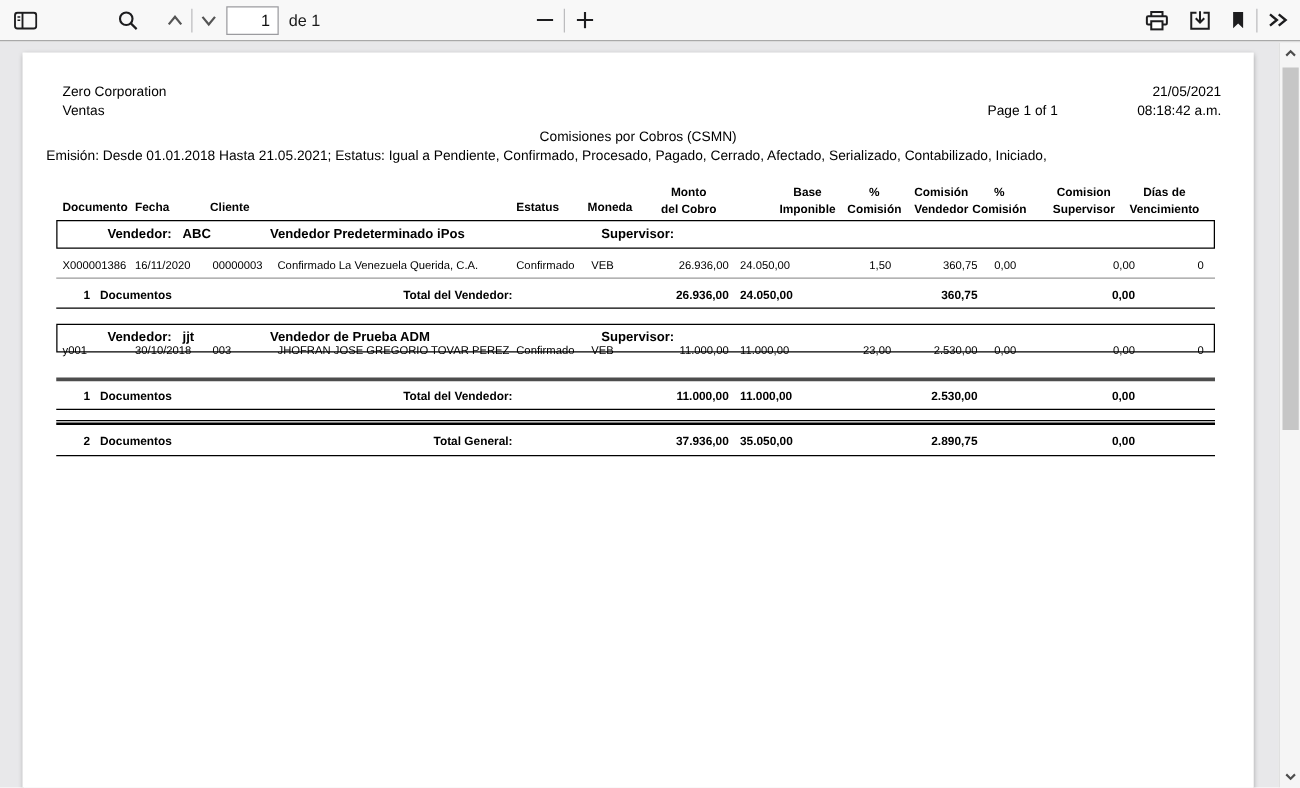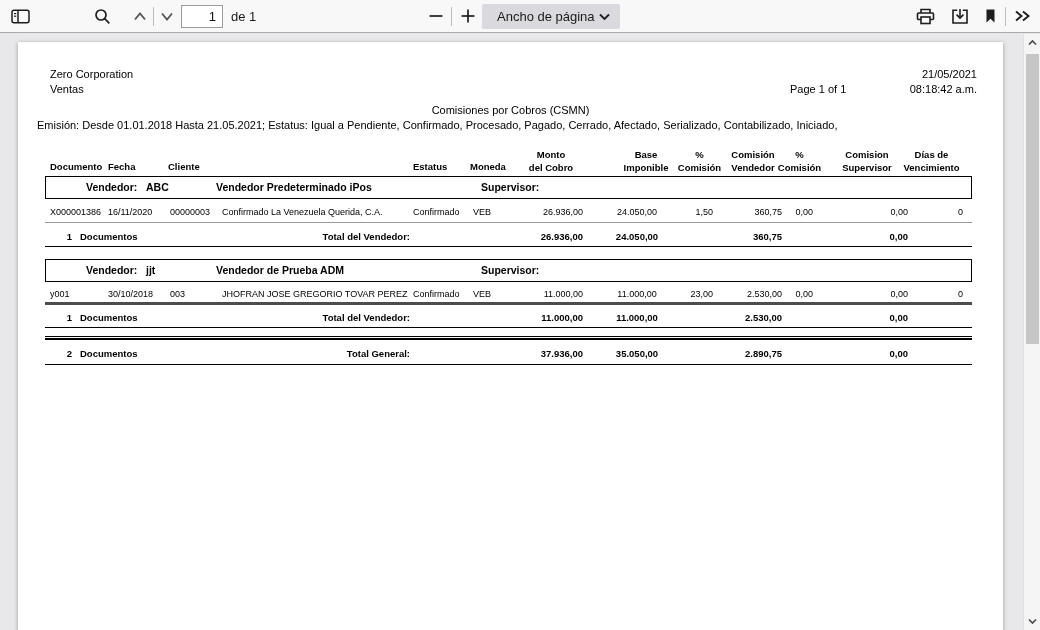--- a/index.html
+++ b/index.html
@@ -42,21 +42,21 @@
   .rrow { position:absolute; left:0; width:985px; height:12px; font-size:9px; }
   .trow { position:absolute; left:0; width:985px; height:12px; font-size:9.5px; font-weight:bold; }
   .cell { position:absolute; top:0; white-space:nowrap; }
   .c-doc   { left:32px; }
   .c-fecha { left:90px; }
   .c-ccode { left:152px; }
   .c-cname { left:204px; }
   .c-status{ left:395px; }
   .c-moneda{ left:455px; }
   .c-monto { left:475px; width:90px; text-align:right; }
-  .c-base  { left:574px; width:90px; text-align:center; }
+  .c-base  { left:574px; width:90px; text-align:left; }
   .c-pctv  { left:645px; width:50px; text-align:right; }
   .c-comv  { left:694px; width:70px; text-align:right; }
   .c-pcts  { left:745px; width:50px; text-align:right; }
   .c-coms  { left:820px; width:70px; text-align:right; }
   .c-dias  { left:895px; width:50px; text-align:right; }
   .t-count { left:30px; width:24px; text-align:right; }
   .t-docs  { left:62px; }
   .t-label { left:240px; width:152px; text-align:right; }
 
   .hline { position:absolute; left:27px; width:927px; }
@@ -114,26 +114,20 @@
     </svg>
   </button>
   <div class="tsep" style="left:451px"></div>
   <button class="tbtn" style="left:455px;width:26px">
     <svg width="14" height="14" viewBox="0 0 14 14">
       <line x1="0.5" y1="7" x2="13.5" y2="7" stroke="#1d1d1f" stroke-width="1.7"></line>
       <line x1="7" y1="0.5" x2="7" y2="13.5" stroke="#1d1d1f" stroke-width="1.7"></line>
     </svg>
   </button>
 
-  <div class="zoom-select">
-    <span>Ancho de página</span>
-    <svg width="11" height="8" viewBox="0 0 11 8">
-      <path d="M1 1.5 L5.5 6 L10 1.5" fill="none" stroke="#1d1d1f" stroke-width="1.8"></path>
-    </svg>
-  </div>
 
   <button class="tbtn" style="left:911px">
     <svg width="19" height="17" viewBox="0 0 19 17">
       <path d="M5 5 V1.5 H14 V5" fill="none" stroke="#1d1d1f" stroke-width="1.6"></path>
       <rect x="1.5" y="5" width="16" height="6.5" rx="1" fill="none" stroke="#1d1d1f" stroke-width="1.6"></rect>
       <rect x="5" y="9" width="9" height="6.5" fill="#fff" stroke="#1d1d1f" stroke-width="1.6"></rect>
     </svg>
   </button>
   <button class="tbtn" style="left:946px">
     <svg width="18" height="17" viewBox="0 0 18 17">
@@ -238,21 +232,21 @@
     </div>
     <div class="hline ln-black" style="top:204px"></div>
 
     <div class="abs gbox" style="top:217px">
       <span class="gl" style="left:40px">Vendedor:</span>
       <span class="gl" style="left:100px">jjt</span>
       <span class="gl" style="left:170px">Vendedor de Prueba ADM</span>
       <span class="gl" style="left:435px">Supervisor:</span>
     </div>
 
-    <div class="rrow" style="top:247px">
+    <div class="rrow" style="top:233px">
       <span class="cell c-doc">y001</span>
       <span class="cell c-fecha">30/10/2018</span>
       <span class="cell c-ccode">003</span>
       <span class="cell c-cname">JHOFRAN JOSE GREGORIO TOVAR PEREZ</span>
       <span class="cell c-status">Confirmado</span>
       <span class="cell c-moneda">VEB</span>
       <span class="cell c-monto">11.000,00</span>
       <span class="cell c-base">11.000,00</span>
       <span class="cell c-pctv">23,00</span>
       <span class="cell c-comv">2.530,00</span>

